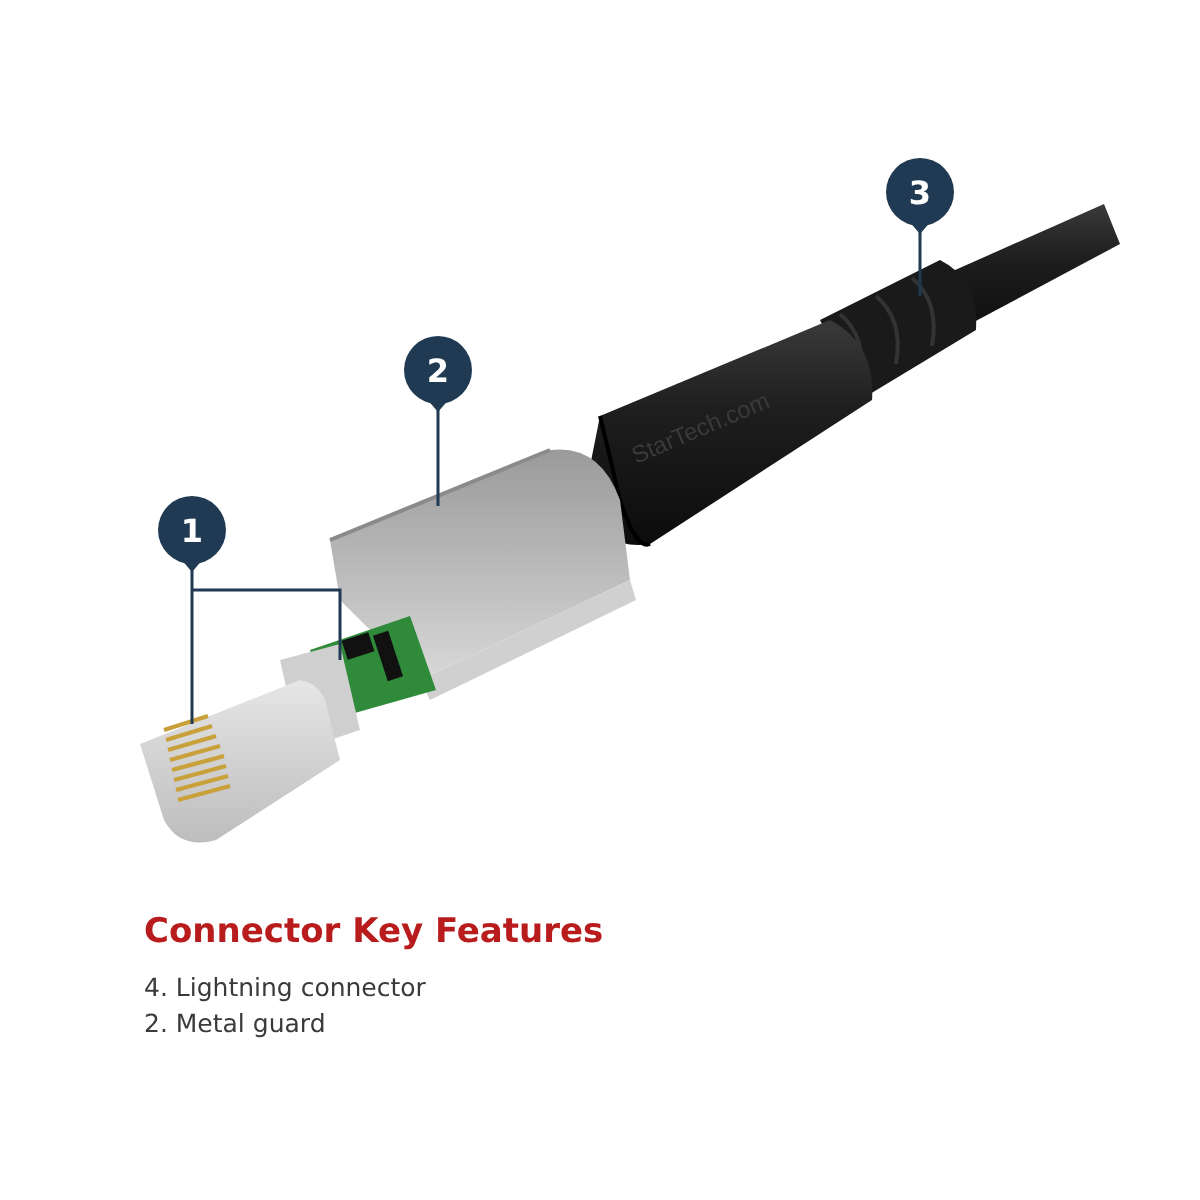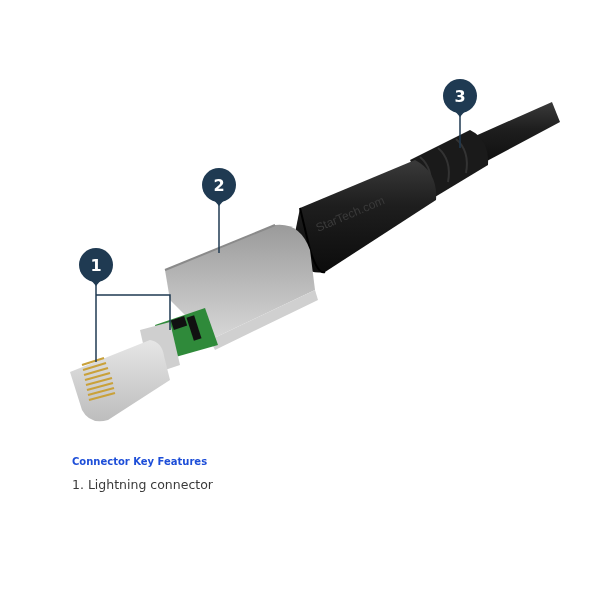--- a/index.html
+++ b/index.html
@@ -1,19 +1,19 @@
 <!DOCTYPE html>
 <html><head>
 <meta charset="utf-8">
 <style>
   html,body{margin:0;padding:0;background:#fff;}
   body{width:600px;height:600px;position:relative;overflow:hidden;font-family:"DejaVu Sans","Liberation Sans",sans-serif;}
   #scene{position:absolute;left:0;top:0;width:600px;height:600px;}
   .features{position:absolute;left:72px;top:456px;color:#333;}
-  .features h3{margin:0 0 9px 0;font-size:10px;font-weight:bold;color:#1d4ed8;}
+  .features h3{margin:0 0 9px 0;font-size:17px;font-weight:bold;color:#b91c1c;}
   .features ol{list-style:none;margin:0;padding:0;}
   .features li{font-size:12.5px;line-height:18px;color:#3a3a3a;}
 </style>
 </head>
 <body>
 
 <svg id="scene" viewBox="0 0 600 600" xmlns="http://www.w3.org/2000/svg">
   <defs>
     <linearGradient id="cableG" x1="0" y1="0" x2="0" y2="1">
       <stop offset="0" stop-color="#3a3a3a"></stop>
@@ -96,15 +96,16 @@
   <g>
     <circle cx="460" cy="96" r="17" fill="#1f3a52"></circle>
     <path d="M454 110 L460 117 L466 110 Z" fill="#1f3a52"></path>
     <text x="460" y="102" text-anchor="middle" font-size="16" font-weight="bold" fill="#fff">3</text>
   </g>
 </svg>
 
 <div class="features">
   <h3>Connector Key Features</h3>
   <ol>
-    <li>1. Lightning connector</li>
+    <li>4. Lightning connector</li>
+    <li>2. Metal guard</li>
   </ol>
 </div>
 
 </body></html>

